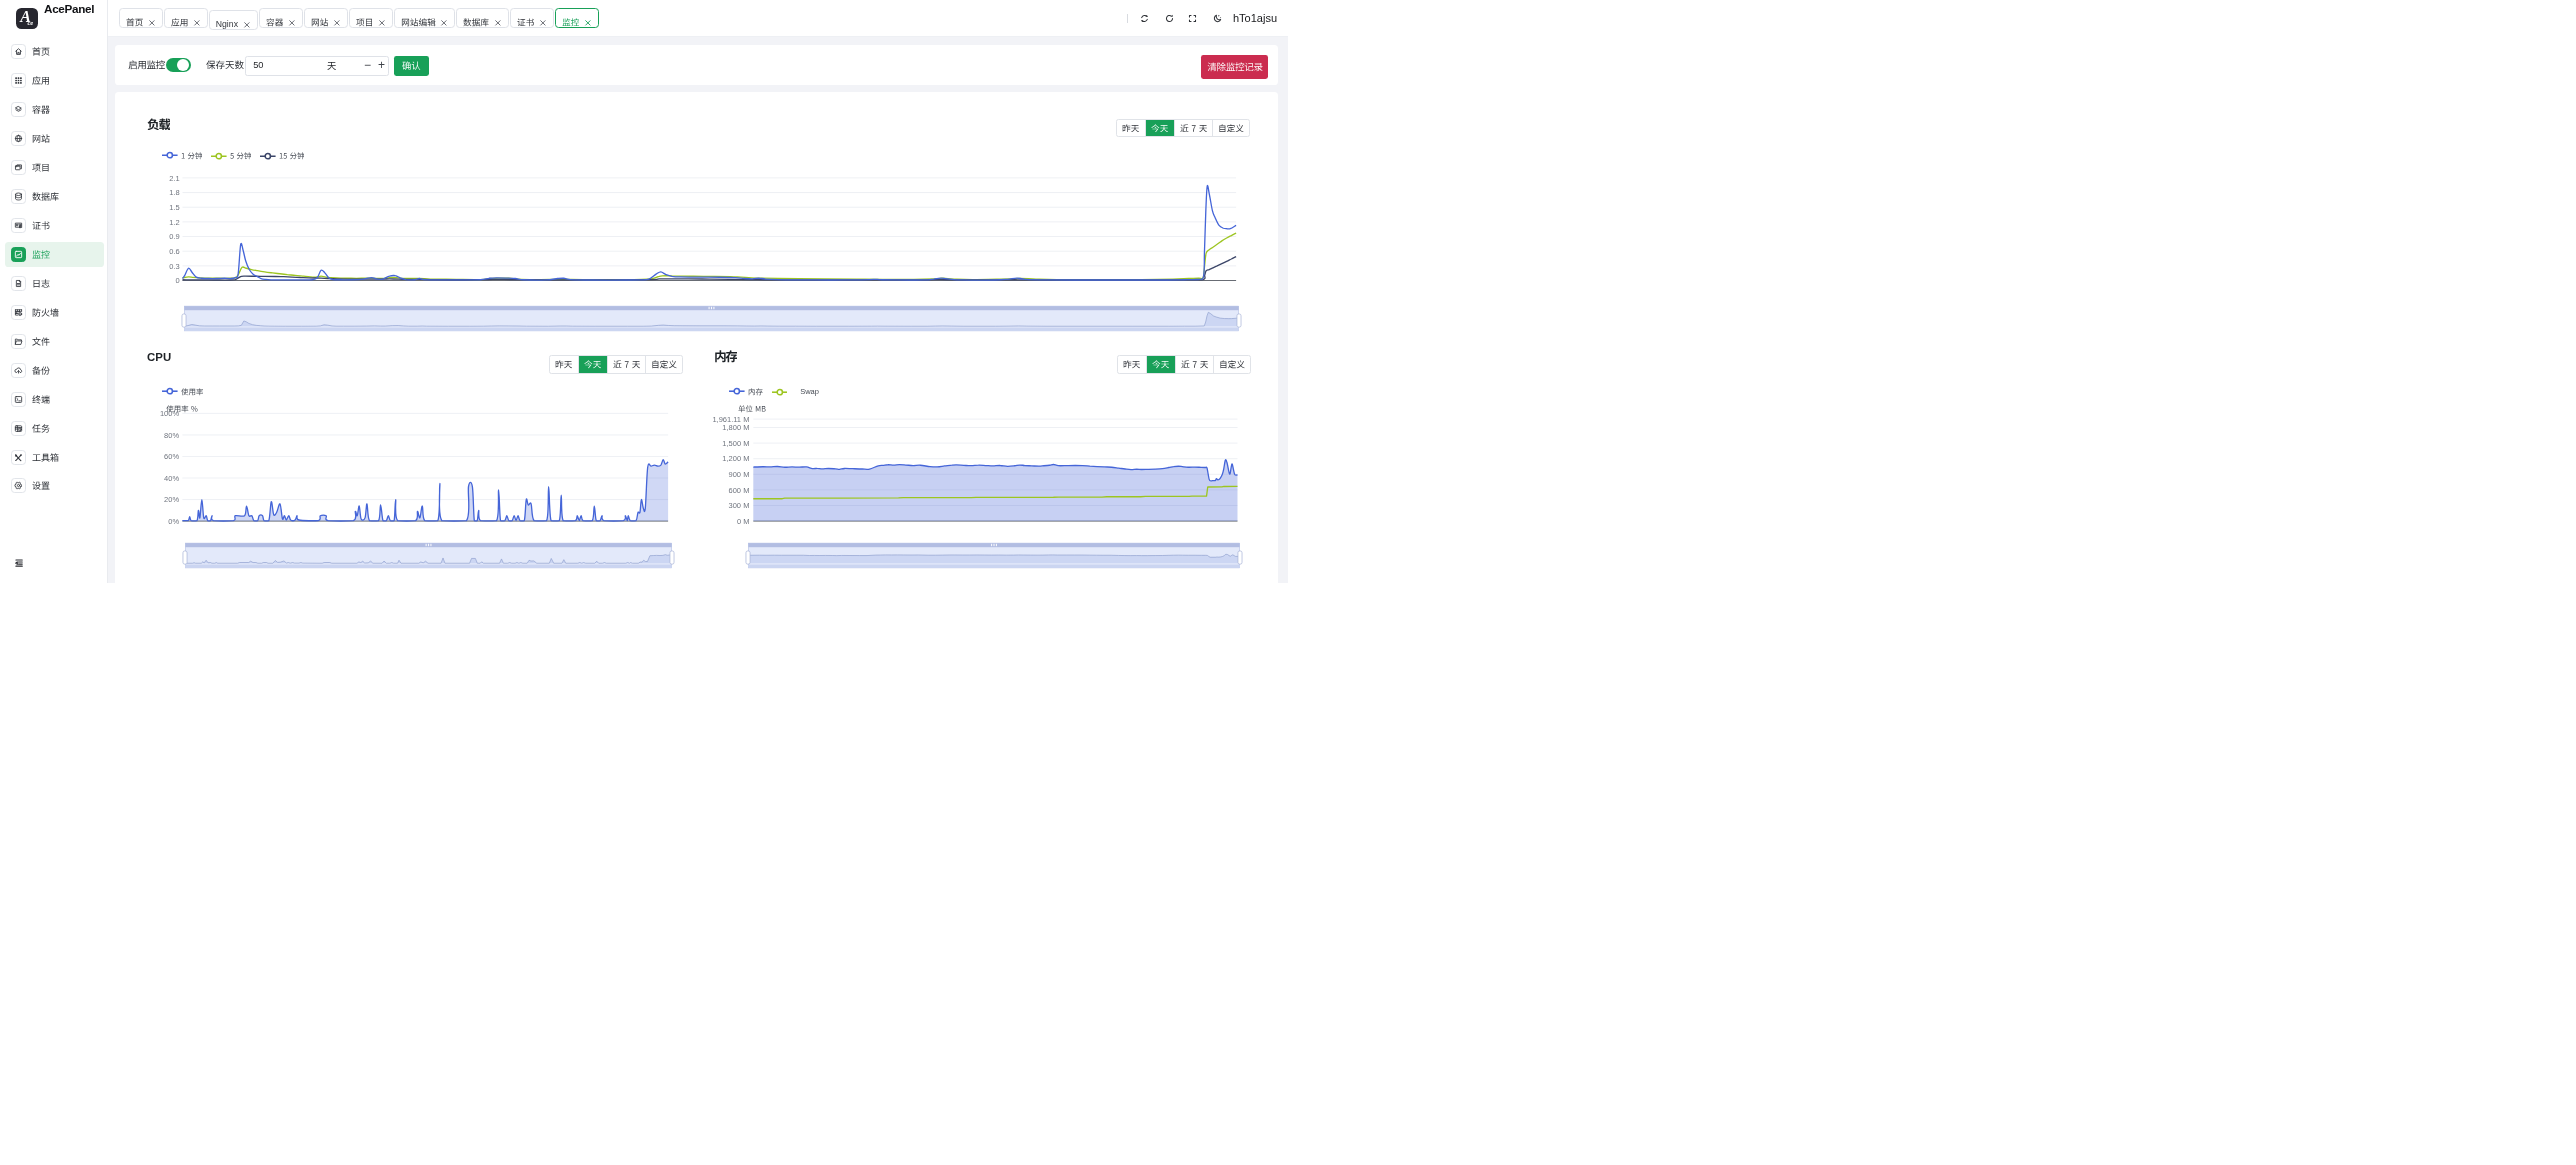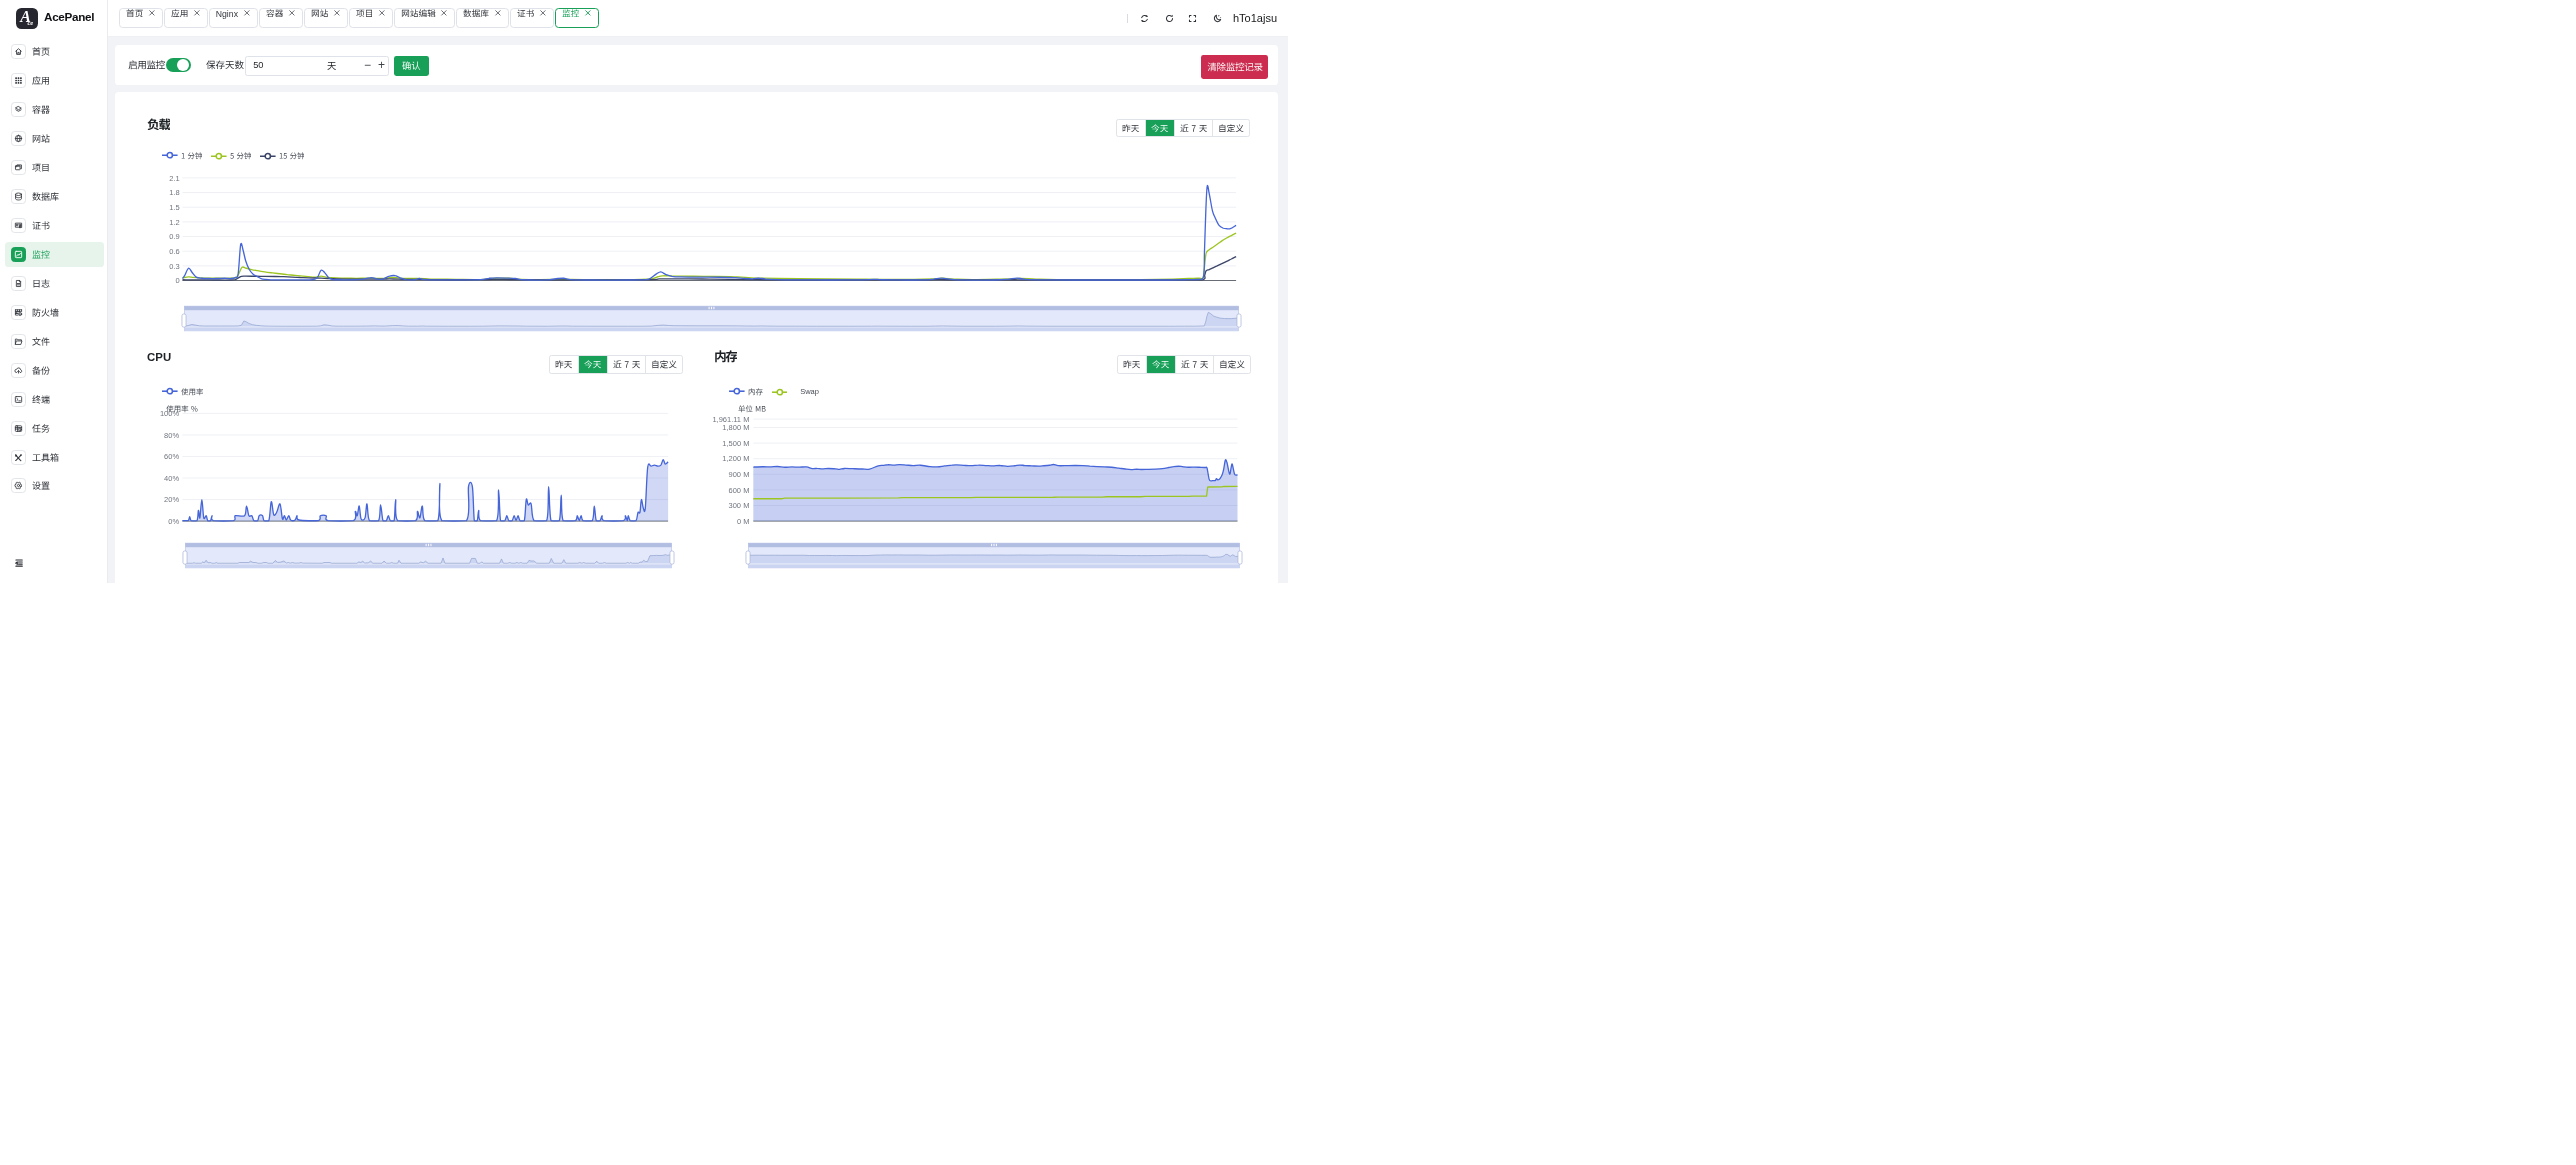--- a/index.html
+++ b/index.html
@@ -1,32 +1,32 @@
 <!DOCTYPE html>
 <html style="font-size:9.6px"><head><meta charset="utf-8"><style>
 *{margin:0;padding:0;box-sizing:border-box}
 html,body{width:1288px;height:583px;overflow:hidden;font-family:"Liberation Sans",sans-serif;background:#fff}
 .abs{position:absolute}
 svg.cj{display:inline-block}
 .menu-item{position:absolute;left:4.8px;width:99px;height:25px;border-radius:3.6px;display:flex;align-items:center}
 .ibox{width:14.4px;height:14.4px;border:0.6px solid #e2e5ea;border-radius:3.6px;background:#fff;display:flex;align-items:center;justify-content:center;margin-left:6.6px}
 .mtext{margin-left:6px;color:#2d3036}
-.tab{height:20px;border:0.6px solid #dfe2e8;border-radius:3.6px;background:#fff;display:inline-flex;align-items:flex-start;padding:0 6px;margin-right:1px;color:#33363c}
+.tab{height:20px;border:0.6px solid #dfe2e8;border-radius:3.6px;background:#fff;display:inline-flex;align-items:flex-end;padding:0 6px;margin-right:1px;color:#33363c}
 .tab .x{margin-left:4.8px;display:flex}
 .seg{position:absolute;display:flex;border:0.6px solid #e0e3e8;border-radius:2.4px;background:#fff;overflow:hidden;height:18.6px}
 .seg>div{display:flex;align-items:center;justify-content:center;color:#33363c}
 .seg>div+div{border-left:0.6px solid #e0e3e8}
 .seg .on{background:#18a058;color:#fff}
 </style></head><body>
 <div class="abs" style="left:0;top:0;width:108px;height:583px;background:#fff;border-right:0.6px solid #e9ebef">
     <div class="abs" style="left:16px;top:7.8px;width:21.6px;height:21.6px;border-radius:5.4px;background:#27272f;color:#fff;overflow:hidden">
       <div class="abs" style="left:4.2px;top:0.6px;font-size:16px;font-weight:700;font-style:italic;font-family:'Liberation Serif',serif">A</div>
       <div class="abs" style="left:11.4px;top:11.4px;font-size:6.6px;font-weight:700;font-style:italic;font-family:'Liberation Serif',serif">ce</div>
     </div>
-    <div class="abs" style="left:44px;top:10px;font-size:11.7px;font-weight:700;color:#101114;letter-spacing:-0.3px">AcePanel</div>
+    <div class="abs" style="left:44px;top:2px;font-size:11.7px;font-weight:700;color:#101114;letter-spacing:-0.3px">AcePanel</div>
     <div class="menu-item" style="top:39px">
       <div class="ibox">
         <svg width="9" height="9" viewBox="0 0 16 16" fill="none" stroke="#32353c" stroke-width="1.5" stroke-linecap="round" stroke-linejoin="round">
           <path d="M3 7.5 8 3l5 4.5"></path>
           <path d="M4.5 6.5V13h7V6.5"></path>
           <path d="M6.8 13v-3.4h2.4V13"></path>
         </svg>
       </div>
       <div class="mtext"><svg class="cj" width="18" height="9" viewBox="0 -13.20 30.0 15" style="vertical-align:-1.1px">
           <path d="M3.6 -4.7H11.3V-3.1H3.6ZM3.6 -5.6V-7.1H11.3V-5.6ZM3.6 -2.2H11.3V-0.7H3.6ZM3.4 -12.2C3.9 -11.7 4.4 -11.0 4.7 -10.5H0.8V-9.5H6.8C6.8 -9.0 6.6 -8.5 6.5 -8.1H2.5V1.2H3.6V0.3H11.3V1.2H12.5V-8.1H7.7L8.2 -9.5H14.2V-10.5H10.4C10.9 -11.1 11.4 -11.7 11.8 -12.3L10.5 -12.6C10.2 -12.0 9.6 -11.1 9.2 -10.5H5.2L5.8 -10.9C5.5 -11.4 5.0 -12.1 4.4 -12.7Z M22.0 -6.9V-4.2C22.0 -2.6 21.3 -0.8 15.8 0.3C16.0 0.5 16.3 1.0 16.4 1.2C22.3 -0.1 23.1 -2.1 23.1 -4.2V-6.9ZM23.2 -1.6C24.9 -0.8 27.2 0.4 28.3 1.2L29.0 0.3C27.8 -0.5 25.5 -1.7 23.8 -2.4ZM17.6 -8.9V-1.9H18.7V-7.9H26.4V-1.9H27.6V-8.9H22.2C22.5 -9.4 22.8 -10.1 23.0 -10.7H29.0V-11.8H16.1V-10.7H21.7C21.6 -10.1 21.3 -9.5 21.0 -8.9Z" fill="currentColor"></path>

